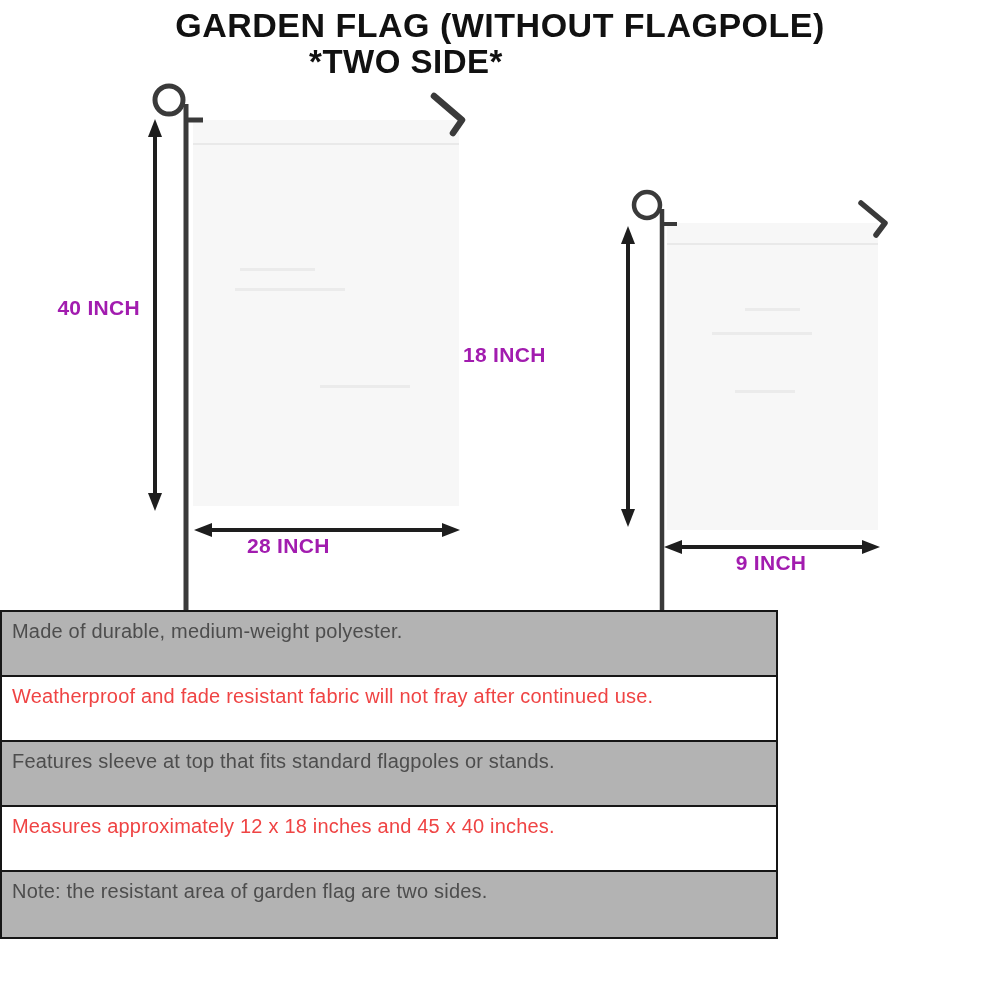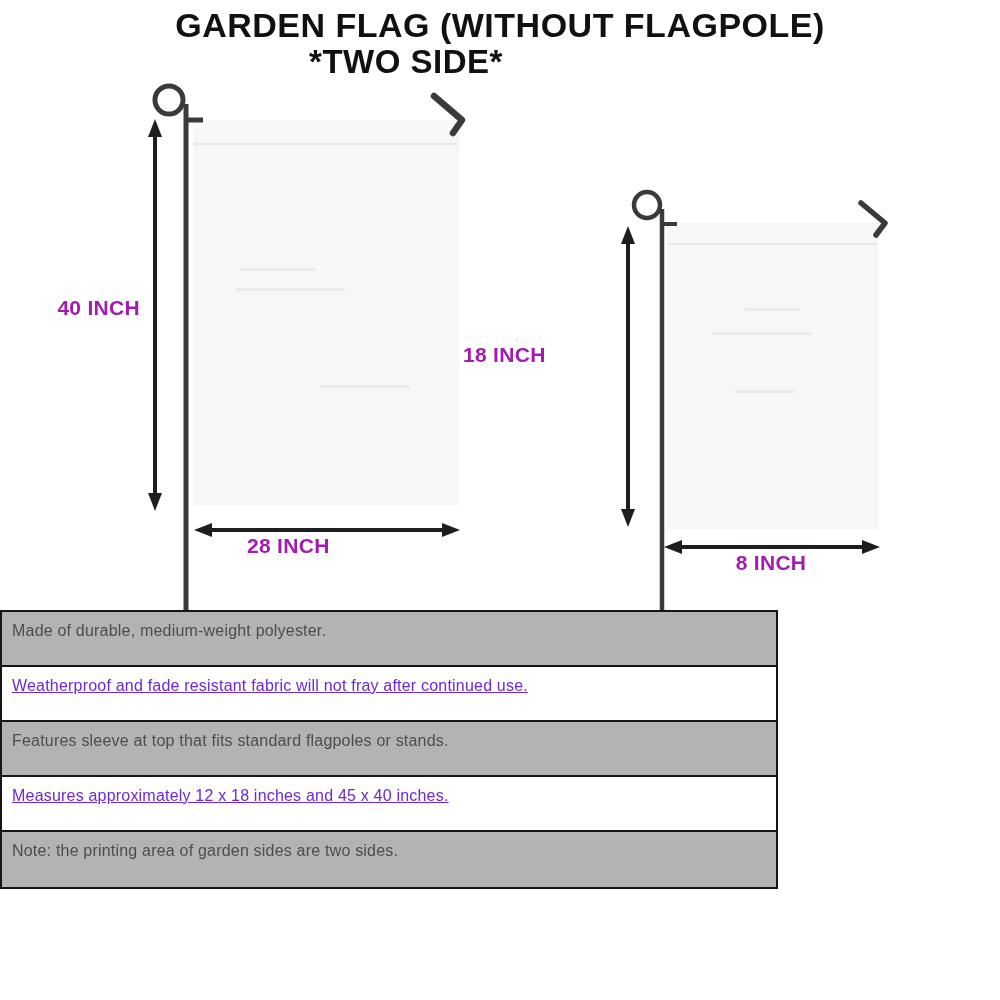--- a/index.html
+++ b/index.html
@@ -35,26 +35,26 @@
   .lbl-40{left:0;width:140px;top:296px;text-align:right;}
   .lbl-28{left:247px;width:150px;top:534px;}
   .lbl-18{left:463px;width:150px;top:343px;}
   .lbl-12{left:696px;width:150px;top:551px;text-align:center;}
   
   .feature-table{
     position:absolute;left:0;top:610px;width:774px;
     border:2px solid var(--border);background:#fff;
   }
   .feature-row{
-    height:55px;box-sizing:border-box;
+    height:65px;box-sizing:border-box;
     padding:7px 12px 0 10px;
-    font-size:16px;line-height:24px;letter-spacing:.2px;
+    font-size:20px;line-height:24px;letter-spacing:.2px;
   }
   .feature-row.shaded{background:var(--row_shaded);color:#4d4d4d;border-bottom:2px solid var(--border);}
-  .feature-row.plain{background:var(--row_plain);color:#6d28d9;border-bottom:2px solid var(--border);text-decoration:underline;}
+  .feature-row.plain{background:var(--row_plain);color:#ef4444;border-bottom:2px solid var(--border);}
   .feature-row:last-child{border-bottom:none;}
 </style>
 </head>
 <body>
 
 <div class="stage">
 
   <div class="title-line1">GARDEN FLAG (WITHOUT FLAGPOLE)</div>
   <div class="title-line2">*TWO SIDE*</div>
 
@@ -107,23 +107,23 @@
         <line class="arrow-line" x1="676" y1="547" x2="868" y2="547"></line>
         <polygon class="arrow-head" points="664,547 682,540 682,554"></polygon>
         <polygon class="arrow-head" points="880,547 862,540 862,554"></polygon>
       </g>
     </g>
   </svg>
 
   <div class="dim-label lbl-40">40 INCH</div>
   <div class="dim-label lbl-28">28 INCH</div>
   <div class="dim-label lbl-18">18 INCH</div>
-  <div class="dim-label lbl-12">8 INCH</div>
+  <div class="dim-label lbl-12">9 INCH</div>
 
   <div class="feature-table">
     <div class="feature-row shaded">Made of durable, medium-weight polyester.</div>
     <div class="feature-row plain">Weatherproof and fade resistant fabric will not fray after continued use.</div>
     <div class="feature-row shaded">Features sleeve at top that fits standard flagpoles or stands.</div>
     <div class="feature-row plain">Measures approximately 12 x 18 inches and 45 x 40 inches.</div>
-    <div class="feature-row shaded">Note: the printing area of garden sides are two sides.</div>
+    <div class="feature-row shaded">Note: the resistant area of garden flag are two sides.</div>
   </div>
 
 </div>
 
 </body></html>

